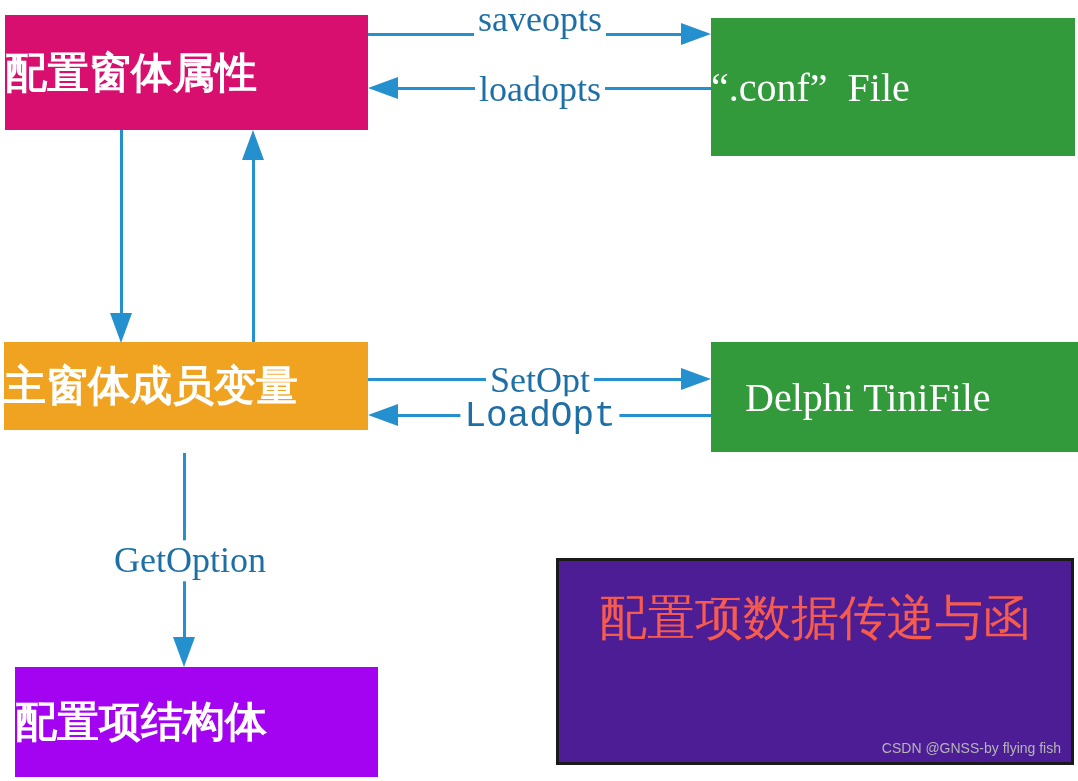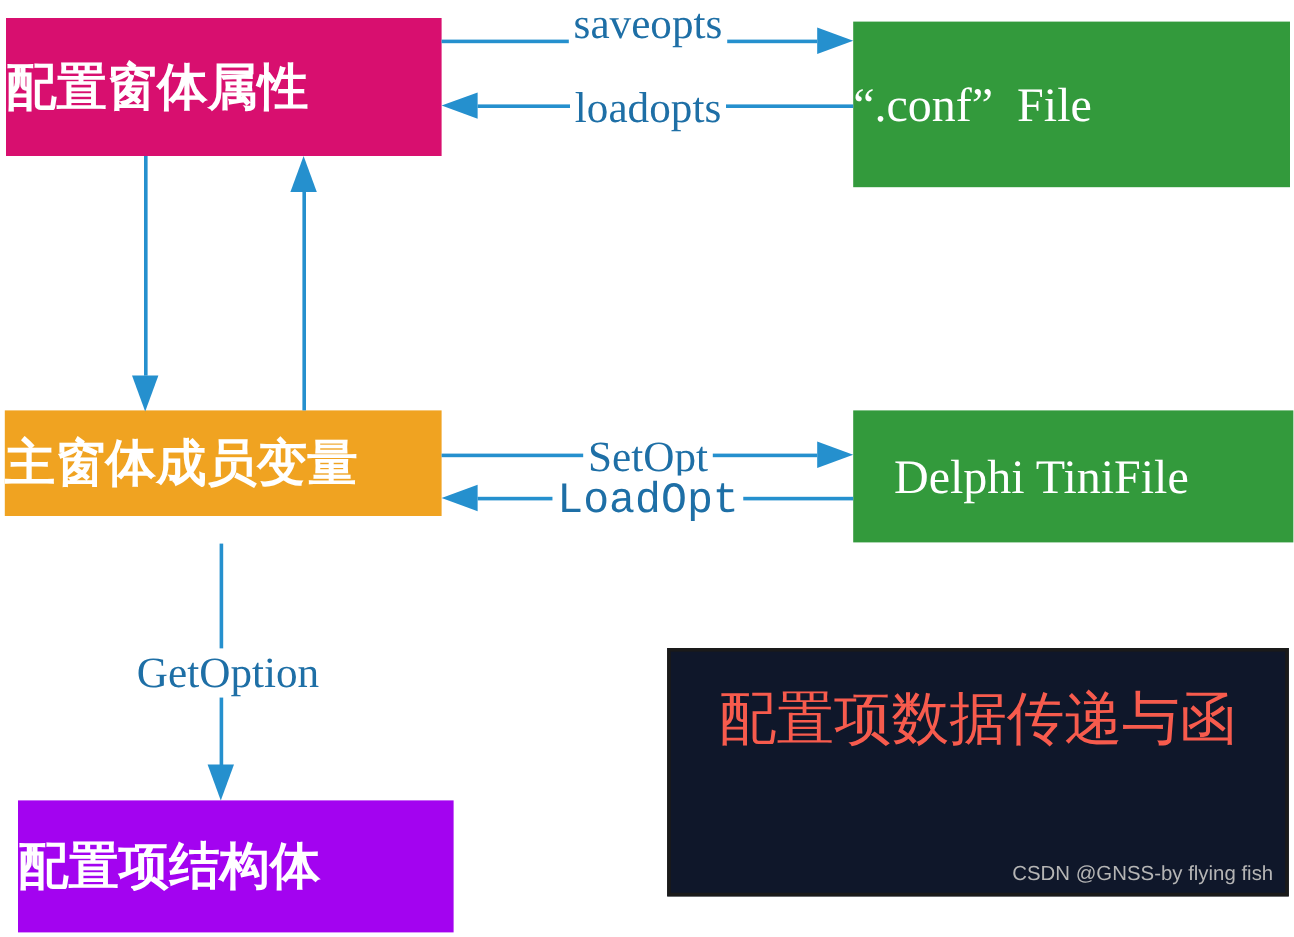--- a/index.html
+++ b/index.html
@@ -25,28 +25,28 @@
   .tri.left {border-width:11px 30px 11px 0;border-right-color:var(--arrow-blue,#2590ce);}
   .tri.down {border-width:30px 11px 0 11px;border-top-color:var(--arrow-blue,#2590ce);}
   .tri.up   {border-width:0 11px 30px 11px;border-bottom-color:var(--arrow-blue,#2590ce);}
 
   
   .alabel{position:absolute;transform:translate(-50%,-50%);
           font-family:"Liberation Serif","DejaVu Serif",serif;font-size:36px;line-height:1.15;
           color:var(--label-blue,#1e6fa6);background:#fff;padding:0 4px;white-space:pre;}
 
   
-  .ann{position:absolute;left:556px;top:540px;width:512px;height:201px;
-       border:3px solid var(--border-black,#1a1a1a);background:#0f172a;}
+  .ann{position:absolute;left:556px;top:558px;width:512px;height:201px;
+       border:3px solid var(--border-black,#1a1a1a);background:#4c1d95;}
   .ann-text{margin-top:24px;text-align:center;
             font-family:"DejaVu Sans","Liberation Sans",sans-serif;
             font-size:48px;line-height:64px;color:var(--annotation-red,#f75b4d);}
   .watermark{position:absolute;right:10px;bottom:6px;
              font-family:"Liberation Sans","DejaVu Sans",sans-serif;
-             font-size:17px;color:var(--watermark-gray,#b5b5b5);white-space:pre;}
+             font-size:14px;color:var(--watermark-gray,#b5b5b5);white-space:pre;}
 </style>
 </head>
 <body>
 
 <div id="canvas">
 
   <div class="node cjk box-pink">
     <span>配置窗体属性</span>
   </div>
   <div class="node latin box-conf">

